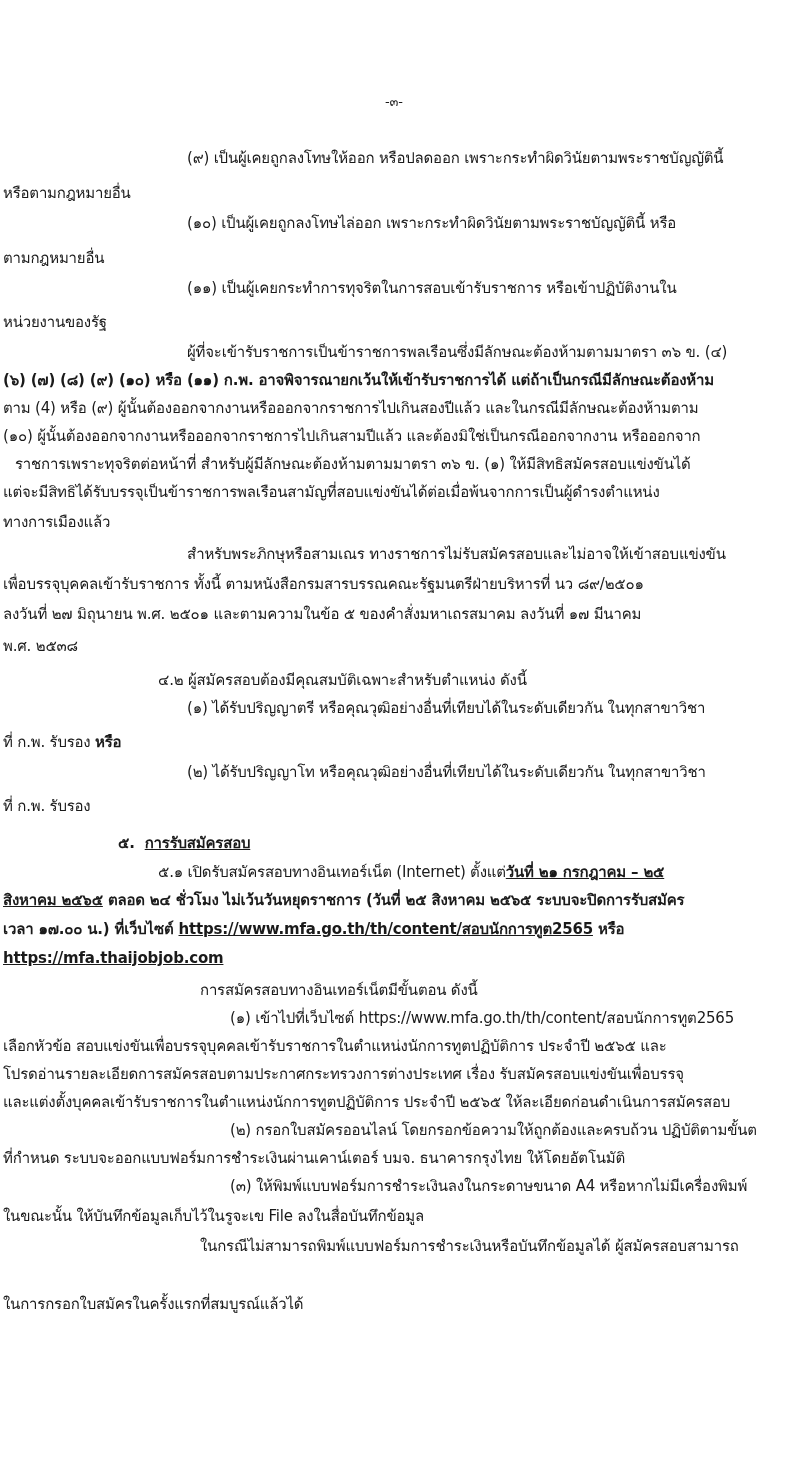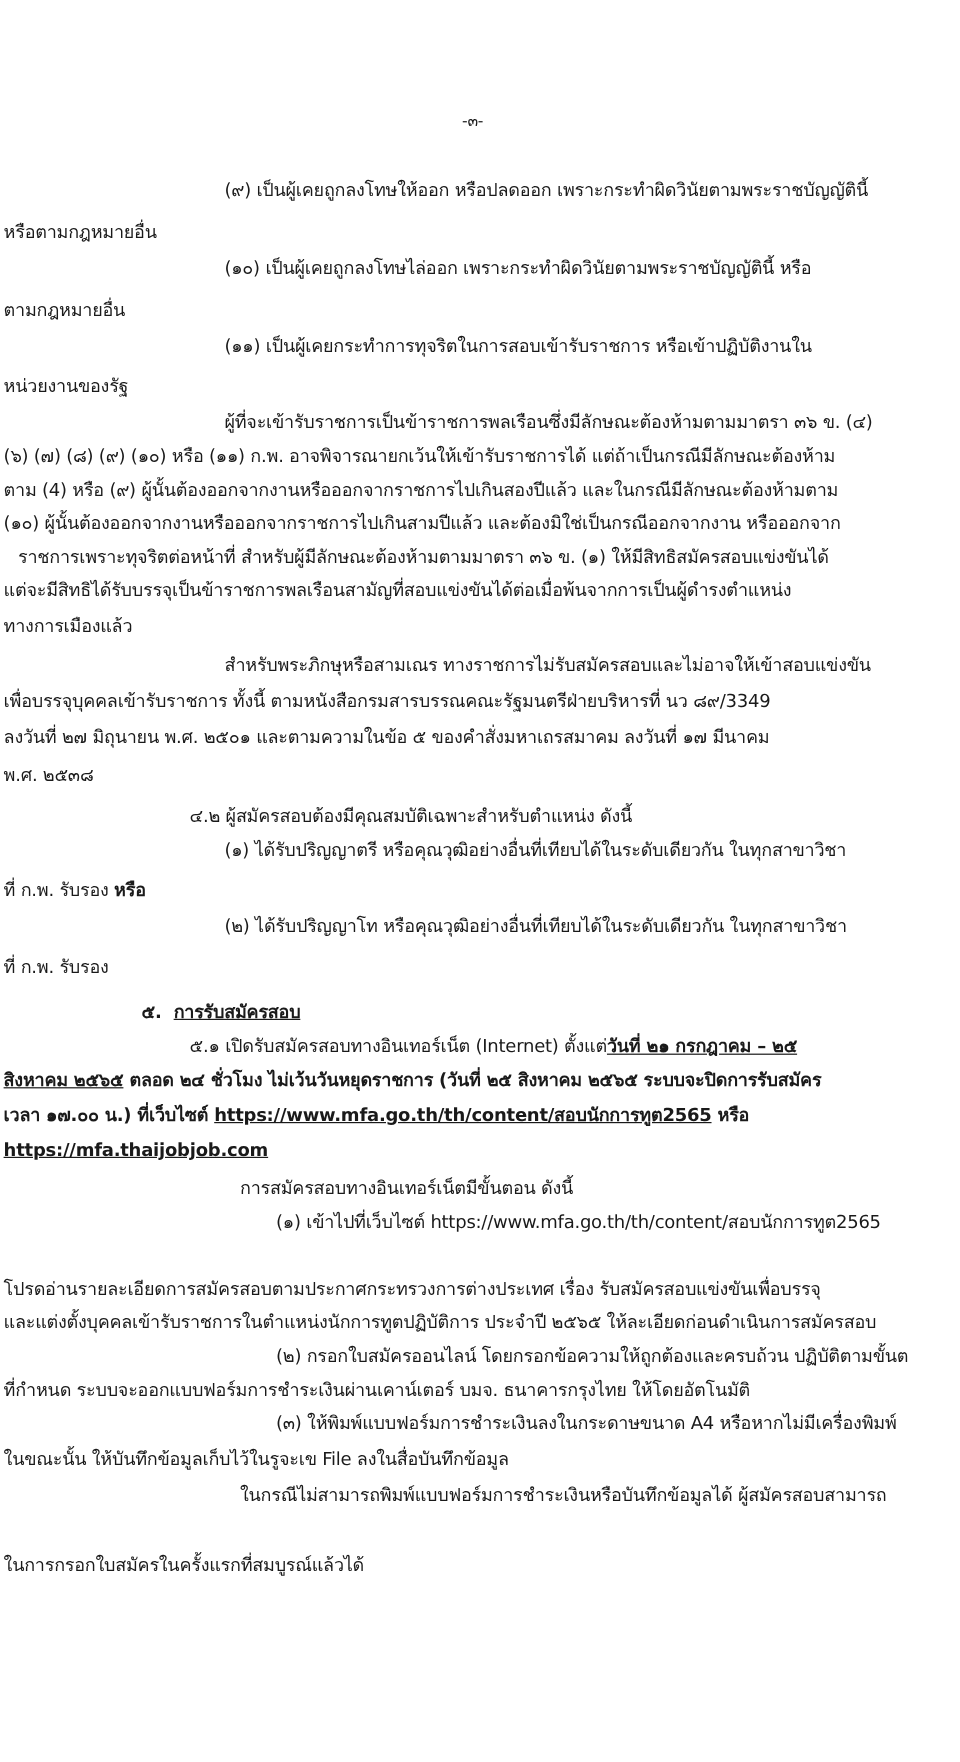--- a/index.html
+++ b/index.html
@@ -18,28 +18,28 @@
 <div class="page">
   <div class="ln pn">-๓-</div>
 
   <div class="ln" style="left:187px;top:148px;">(๙)  เป็นผู้เคยถูกลงโทษให้ออก หรือปลดออก เพราะกระทำผิดวินัยตามพระราชบัญญัตินี้</div>
   <div class="ln" style="left:3px;top:183px;">หรือตามกฎหมายอื่น</div>
   <div class="ln" style="left:187px;top:213px;">(๑๐) เป็นผู้เคยถูกลงโทษไล่ออก เพราะกระทำผิดวินัยตามพระราชบัญญัตินี้ หรือ</div>
   <div class="ln" style="left:3px;top:248px;">ตามกฎหมายอื่น</div>
   <div class="ln" style="left:187px;top:278px;">(๑๑) เป็นผู้เคยกระทำการทุจริตในการสอบเข้ารับราชการ หรือเข้าปฏิบัติงานใน</div>
   <div class="ln" style="left:3px;top:312px;text-align:center;">หน่วยงานของรัฐ</div>
   <div class="ln" style="left:187px;top:342px;">ผู้ที่จะเข้ารับราชการเป็นข้าราชการพลเรือนซึ่งมีลักษณะต้องห้ามตามมาตรา ๓๖ ข. (๔)</div>
-  <div class="ln" style="left:3px;top:370px;">(๖) (๗) (๘) (๙) (๑๐) หรือ (๑๑) ก.พ. อาจพิจารณายกเว้นให้เข้ารับราชการได้ แต่ถ้าเป็นกรณีมีลักษณะต้องห้าม</div>
+  <div class="ln" style="left:3px;top:370px;font-weight:bold;">(๖) (๗) (๘) (๙) (๑๐) หรือ (๑๑) ก.พ. อาจพิจารณายกเว้นให้เข้ารับราชการได้ แต่ถ้าเป็นกรณีมีลักษณะต้องห้าม</div>
   <div class="ln" style="left:3px;top:398px;">ตาม (4) หรือ (๙) ผู้นั้นต้องออกจากงานหรือออกจากราชการไปเกินสองปีแล้ว และในกรณีมีลักษณะต้องห้ามตาม</div>
   <div class="ln" style="left:3px;top:426px;">(๑๐) ผู้นั้นต้องออกจากงานหรือออกจากราชการไปเกินสามปีแล้ว และต้องมิใช่เป็นกรณีออกจากงาน หรือออกจาก</div>
   <div class="ln" style="left:3px;top:454px;margin-left:12px;">ราชการเพราะทุจริตต่อหน้าที่ สำหรับผู้มีลักษณะต้องห้ามตามมาตรา ๓๖ ข. (๑) ให้มีสิทธิสมัครสอบแข่งขันได้</div>
   <div class="ln" style="left:3px;top:482px;">แต่จะมีสิทธิได้รับบรรจุเป็นข้าราชการพลเรือนสามัญที่สอบแข่งขันได้ต่อเมื่อพ้นจากการเป็นผู้ดำรงตำแหน่ง</div>
   <div class="ln" style="left:3px;top:512px;">ทางการเมืองแล้ว</div>
   <div class="ln" style="left:187px;top:544px;">สำหรับพระภิกษุหรือสามเณร ทางราชการไม่รับสมัครสอบและไม่อาจให้เข้าสอบแข่งขัน</div>
-  <div class="ln" style="left:3px;top:574px;">เพื่อบรรจุบุคคลเข้ารับราชการ ทั้งนี้ ตามหนังสือกรมสารบรรณคณะรัฐมนตรีฝ่ายบริหารที่ นว ๘๙/3349</div>
+  <div class="ln" style="left:3px;top:574px;">เพื่อบรรจุบุคคลเข้ารับราชการ ทั้งนี้ ตามหนังสือกรมสารบรรณคณะรัฐมนตรีฝ่ายบริหารที่ นว ๘๙/๒๕๐๑</div>
   <div class="ln" style="left:3px;top:604px;">ลงวันที่ ๒๗ มิถุนายน พ.ศ. ๒๕๐๑ และตามความในข้อ ๕ ของคำสั่งมหาเถรสมาคม ลงวันที่ ๑๗ มีนาคม</div>
   <div class="ln" style="left:3px;top:636px;">พ.ศ. ๒๕๓๘</div>
   <div class="ln" style="left:158px;top:670px;">๔.๒ ผู้สมัครสอบต้องมีคุณสมบัติเฉพาะสำหรับตำแหน่ง ดังนี้</div>
   <div class="ln" style="left:187px;top:698px;">(๑) ได้รับปริญญาตรี หรือคุณวุฒิอย่างอื่นที่เทียบได้ในระดับเดียวกัน ในทุกสาขาวิชา</div>
   <div class="ln" style="left:3px;top:732px;">
     <span>ที่ ก.พ. รับรอง </span><span class="b">หรือ</span>
   </div>
   <div class="ln" style="left:187px;top:762px;">(๒) ได้รับปริญญาโท หรือคุณวุฒิอย่างอื่นที่เทียบได้ในระดับเดียวกัน ในทุกสาขาวิชา</div>
   <div class="ln" style="left:3px;top:796px;">ที่ ก.พ. รับรอง</div>
 
@@ -53,20 +53,21 @@
     <span class="u">สิงหาคม ๒๕๖๕</span><span> ตลอด ๒๔ ชั่วโมง ไม่เว้นวันหยุดราชการ (วันที่ ๒๕ สิงหาคม ๒๕๖๕ ระบบจะปิดการรับสมัคร</span>
   </div>
   <div class="ln b" style="left:3px;top:919px;">
     <span>เวลา ๑๗.๐๐ น.) ที่เว็บไซต์ </span><a class="link">https://www.mfa.go.th/th/content/สอบนักการทูต2565</a><span> หรือ</span>
   </div>
   <div class="ln b" style="left:3px;top:948px;">
     <a class="link">https://mfa.thaijobjob.com</a>
   </div>
   <div class="ln" style="left:200px;top:980px;">การสมัครสอบทางอินเทอร์เน็ตมีขั้นตอน ดังนี้</div>
   <div class="ln" style="left:230px;top:1008px;">(๑) เข้าไปที่เว็บไซต์ https://www.mfa.go.th/th/content/สอบนักการทูต2565</div>
+  <div class="ln" style="left:3px;top:1036px;">เลือกหัวข้อ สอบแข่งขันเพื่อบรรจุบุคคลเข้ารับราชการในตำแหน่งนักการทูตปฏิบัติการ ประจำปี ๒๕๖๕ และ</div>
   <div class="ln" style="left:3px;top:1064px;">โปรดอ่านรายละเอียดการสมัครสอบตามประกาศกระทรวงการต่างประเทศ เรื่อง รับสมัครสอบแข่งขันเพื่อบรรจุ</div>
   <div class="ln" style="left:3px;top:1092px;">และแต่งตั้งบุคคลเข้ารับราชการในตำแหน่งนักการทูตปฏิบัติการ ประจำปี ๒๕๖๕ ให้ละเอียดก่อนดำเนินการสมัครสอบ</div>
   <div class="ln" style="left:230px;top:1120px;">(๒) กรอกใบสมัครออนไลน์ โดยกรอกข้อความให้ถูกต้องและครบถ้วน ปฏิบัติตามขั้นต</div>
   <div class="ln" style="left:3px;top:1148px;">ที่กำหนด ระบบจะออกแบบฟอร์มการชำระเงินผ่านเคาน์เตอร์ บมจ. ธนาคารกรุงไทย ให้โดยอัตโนมัติ</div>
   <div class="ln" style="left:230px;top:1176px;">(๓) ให้พิมพ์แบบฟอร์มการชำระเงินลงในกระดาษขนาด A4 หรือหากไม่มีเครื่องพิมพ์</div>
   <div class="ln" style="left:3px;top:1206px;">ในขณะนั้น ให้บันทึกข้อมูลเก็บไว้ในรูจะเข File ลงในสื่อบันทึกข้อมูล</div>
   <div class="ln" style="left:200px;top:1236px;">ในกรณีไม่สามารถพิมพ์แบบฟอร์มการชำระเงินหรือบันทึกข้อมูลได้ ผู้สมัครสอบสามารถ</div>
   <div class="ln" style="left:3px;top:1294px;">ในการกรอกใบสมัครในครั้งแรกที่สมบูรณ์แล้วได้</div>
 </div>
 

